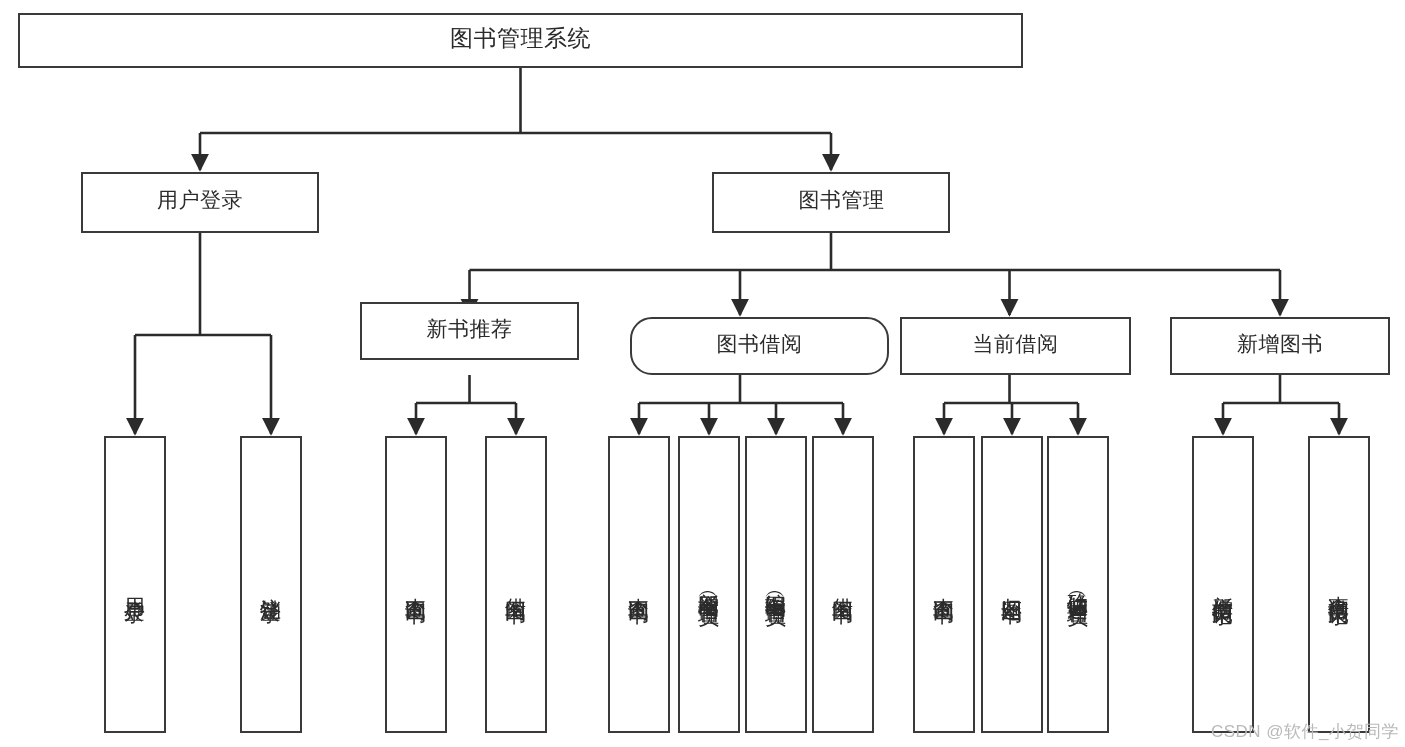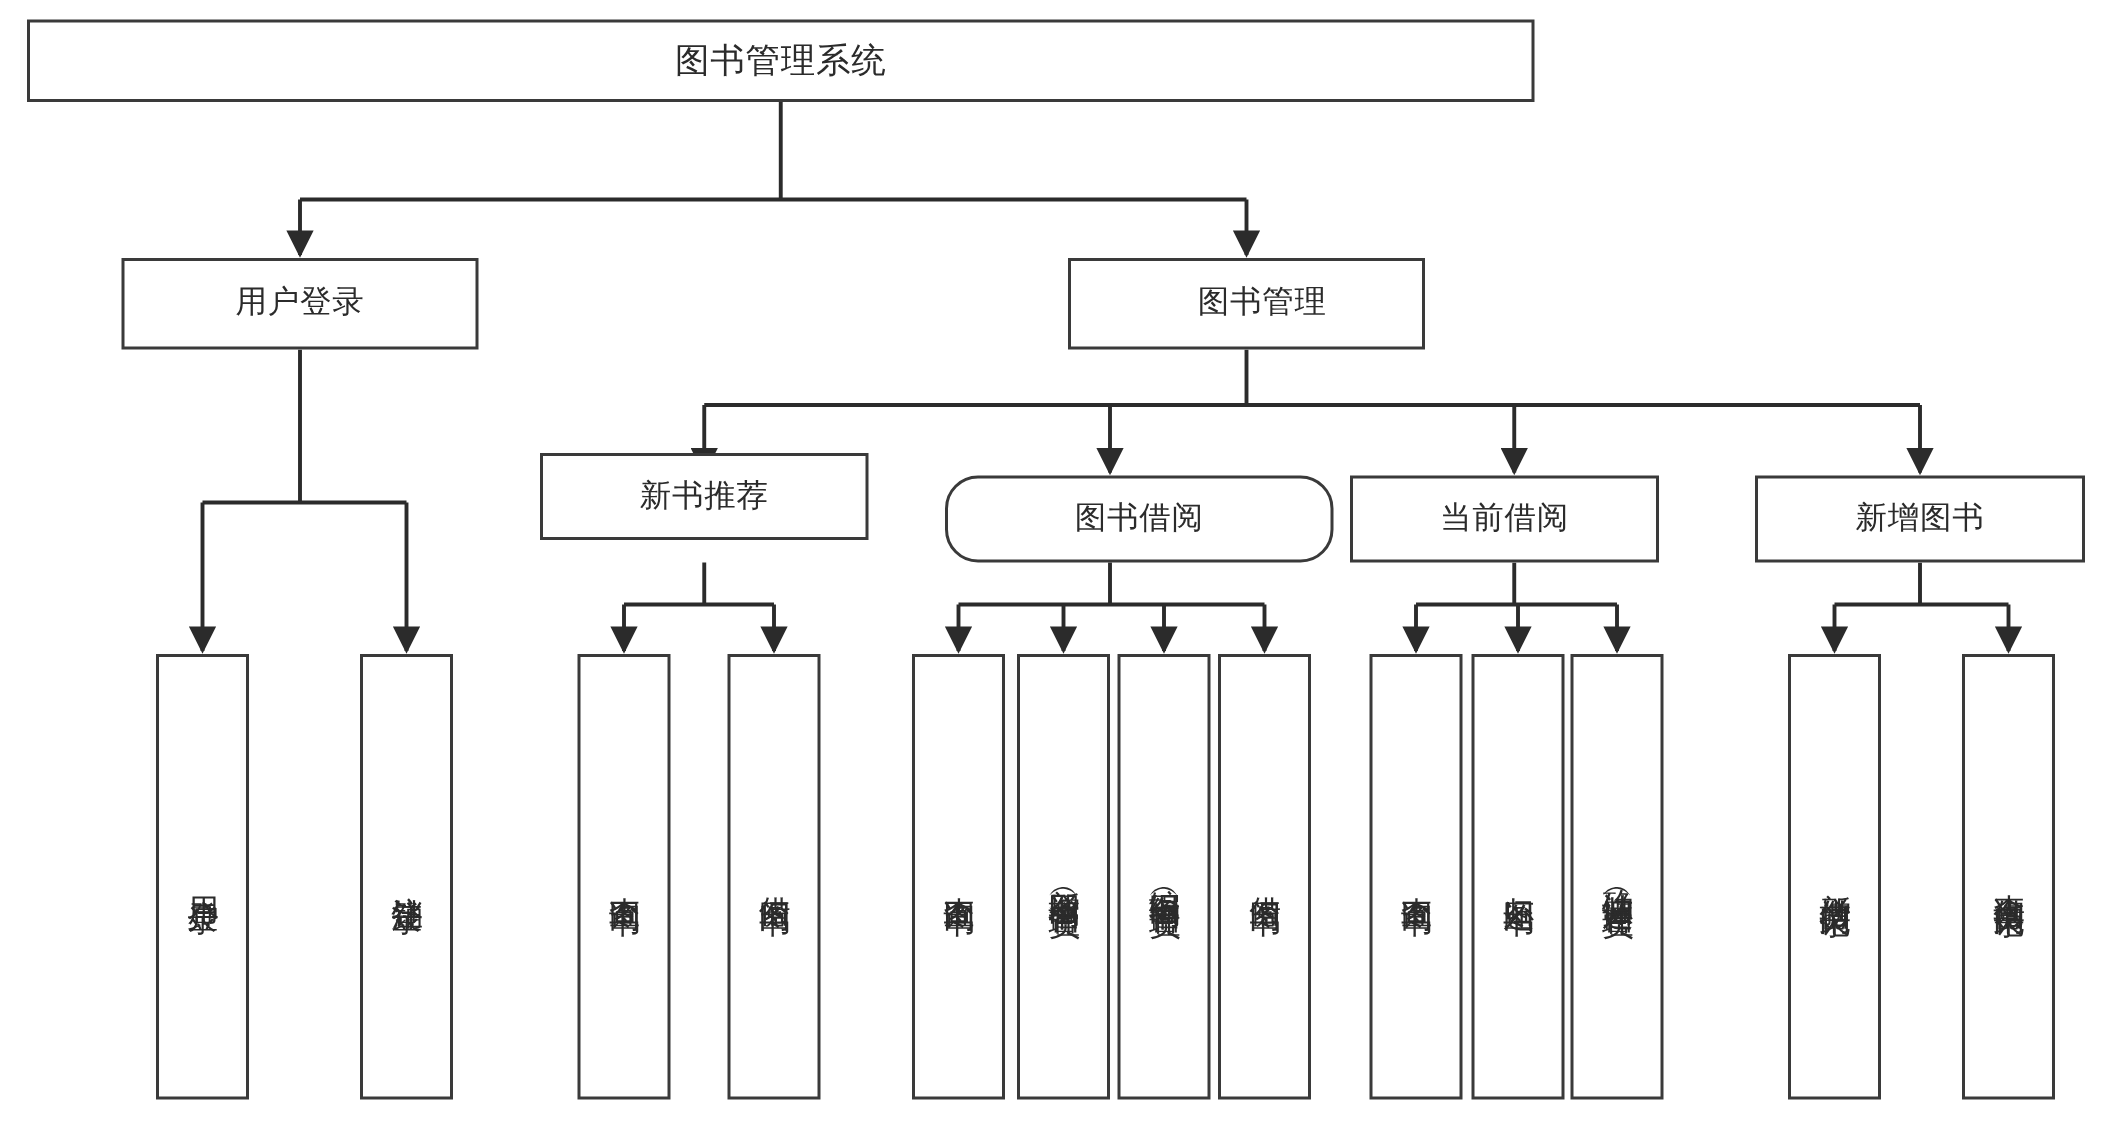--- a/index.html
+++ b/index.html
@@ -39,20 +39,21 @@
   }
   .node .label {
     display: block;
     line-height: 1.18;
     color: #2b2b2b;
     letter-spacing: 0.5px;
   }
   .node.horiz .label {
     font-size: 21px;
     white-space: nowrap;
+    font-family: Liberation Mono, monospace;
   }
   .node.vert {
     align-items: center;
     justify-content: center;
     padding: 6px 0;
   }
   .node.vert .label {
     writing-mode: vertical-rl;
     text-orientation: upright;
     font-size: 21px;
@@ -130,21 +131,21 @@
       </div>
       <div class="node horiz" style="left: 712px; top: 172px; width: 238px; height: 61px; padding-left: 21px;">
         <span class="label">图书管理</span>
       </div>
       <div class="node horiz" style="left: 360px; top: 302px; width: 219px; height: 58px;">
         <span class="label">新书推荐</span>
       </div>
       <div class="node horiz" style="left: 630px; top: 317px; width: 259px; height: 58px; border-radius: 22px;">
         <span class="label">图书借阅</span>
       </div>
-      <div class="node horiz" style="left: 900px; top: 317px; width: 206px; height: 58px;">
+      <div class="node horiz" style="left: 900px; top: 317px; width: 231px; height: 58px;">
         <span class="label">当前借阅</span>
       </div>
       <div class="node horiz" style="left: 1170px; top: 317px; width: 220px; height: 58px;">
         <span class="label">新增图书</span>
       </div>
       <div class="node vert" style="left: 104px; top: 436px; width: 62px; height: 297px;">
         <span class="label">用户登录</span>
       </div>
       <div class="node vert" style="left: 240px; top: 436px; width: 62px; height: 297px;">
         <span class="label">注销登录</span>
@@ -177,14 +178,15 @@
         <span class="label">确认归还（管理员）</span>
       </div>
       <div class="node vert" style="left: 1192px; top: 436px; width: 62px; height: 297px;">
         <span class="label">新增借阅记录</span>
       </div>
       <div class="node vert" style="left: 1308px; top: 436px; width: 62px; height: 297px;">
         <span class="label">查询借阅记录</span>
       </div>
     </div>
 
+  <div id="watermark">CSDN @软件_小贺同学</div>
 
 </div>
 
 </body></html>

